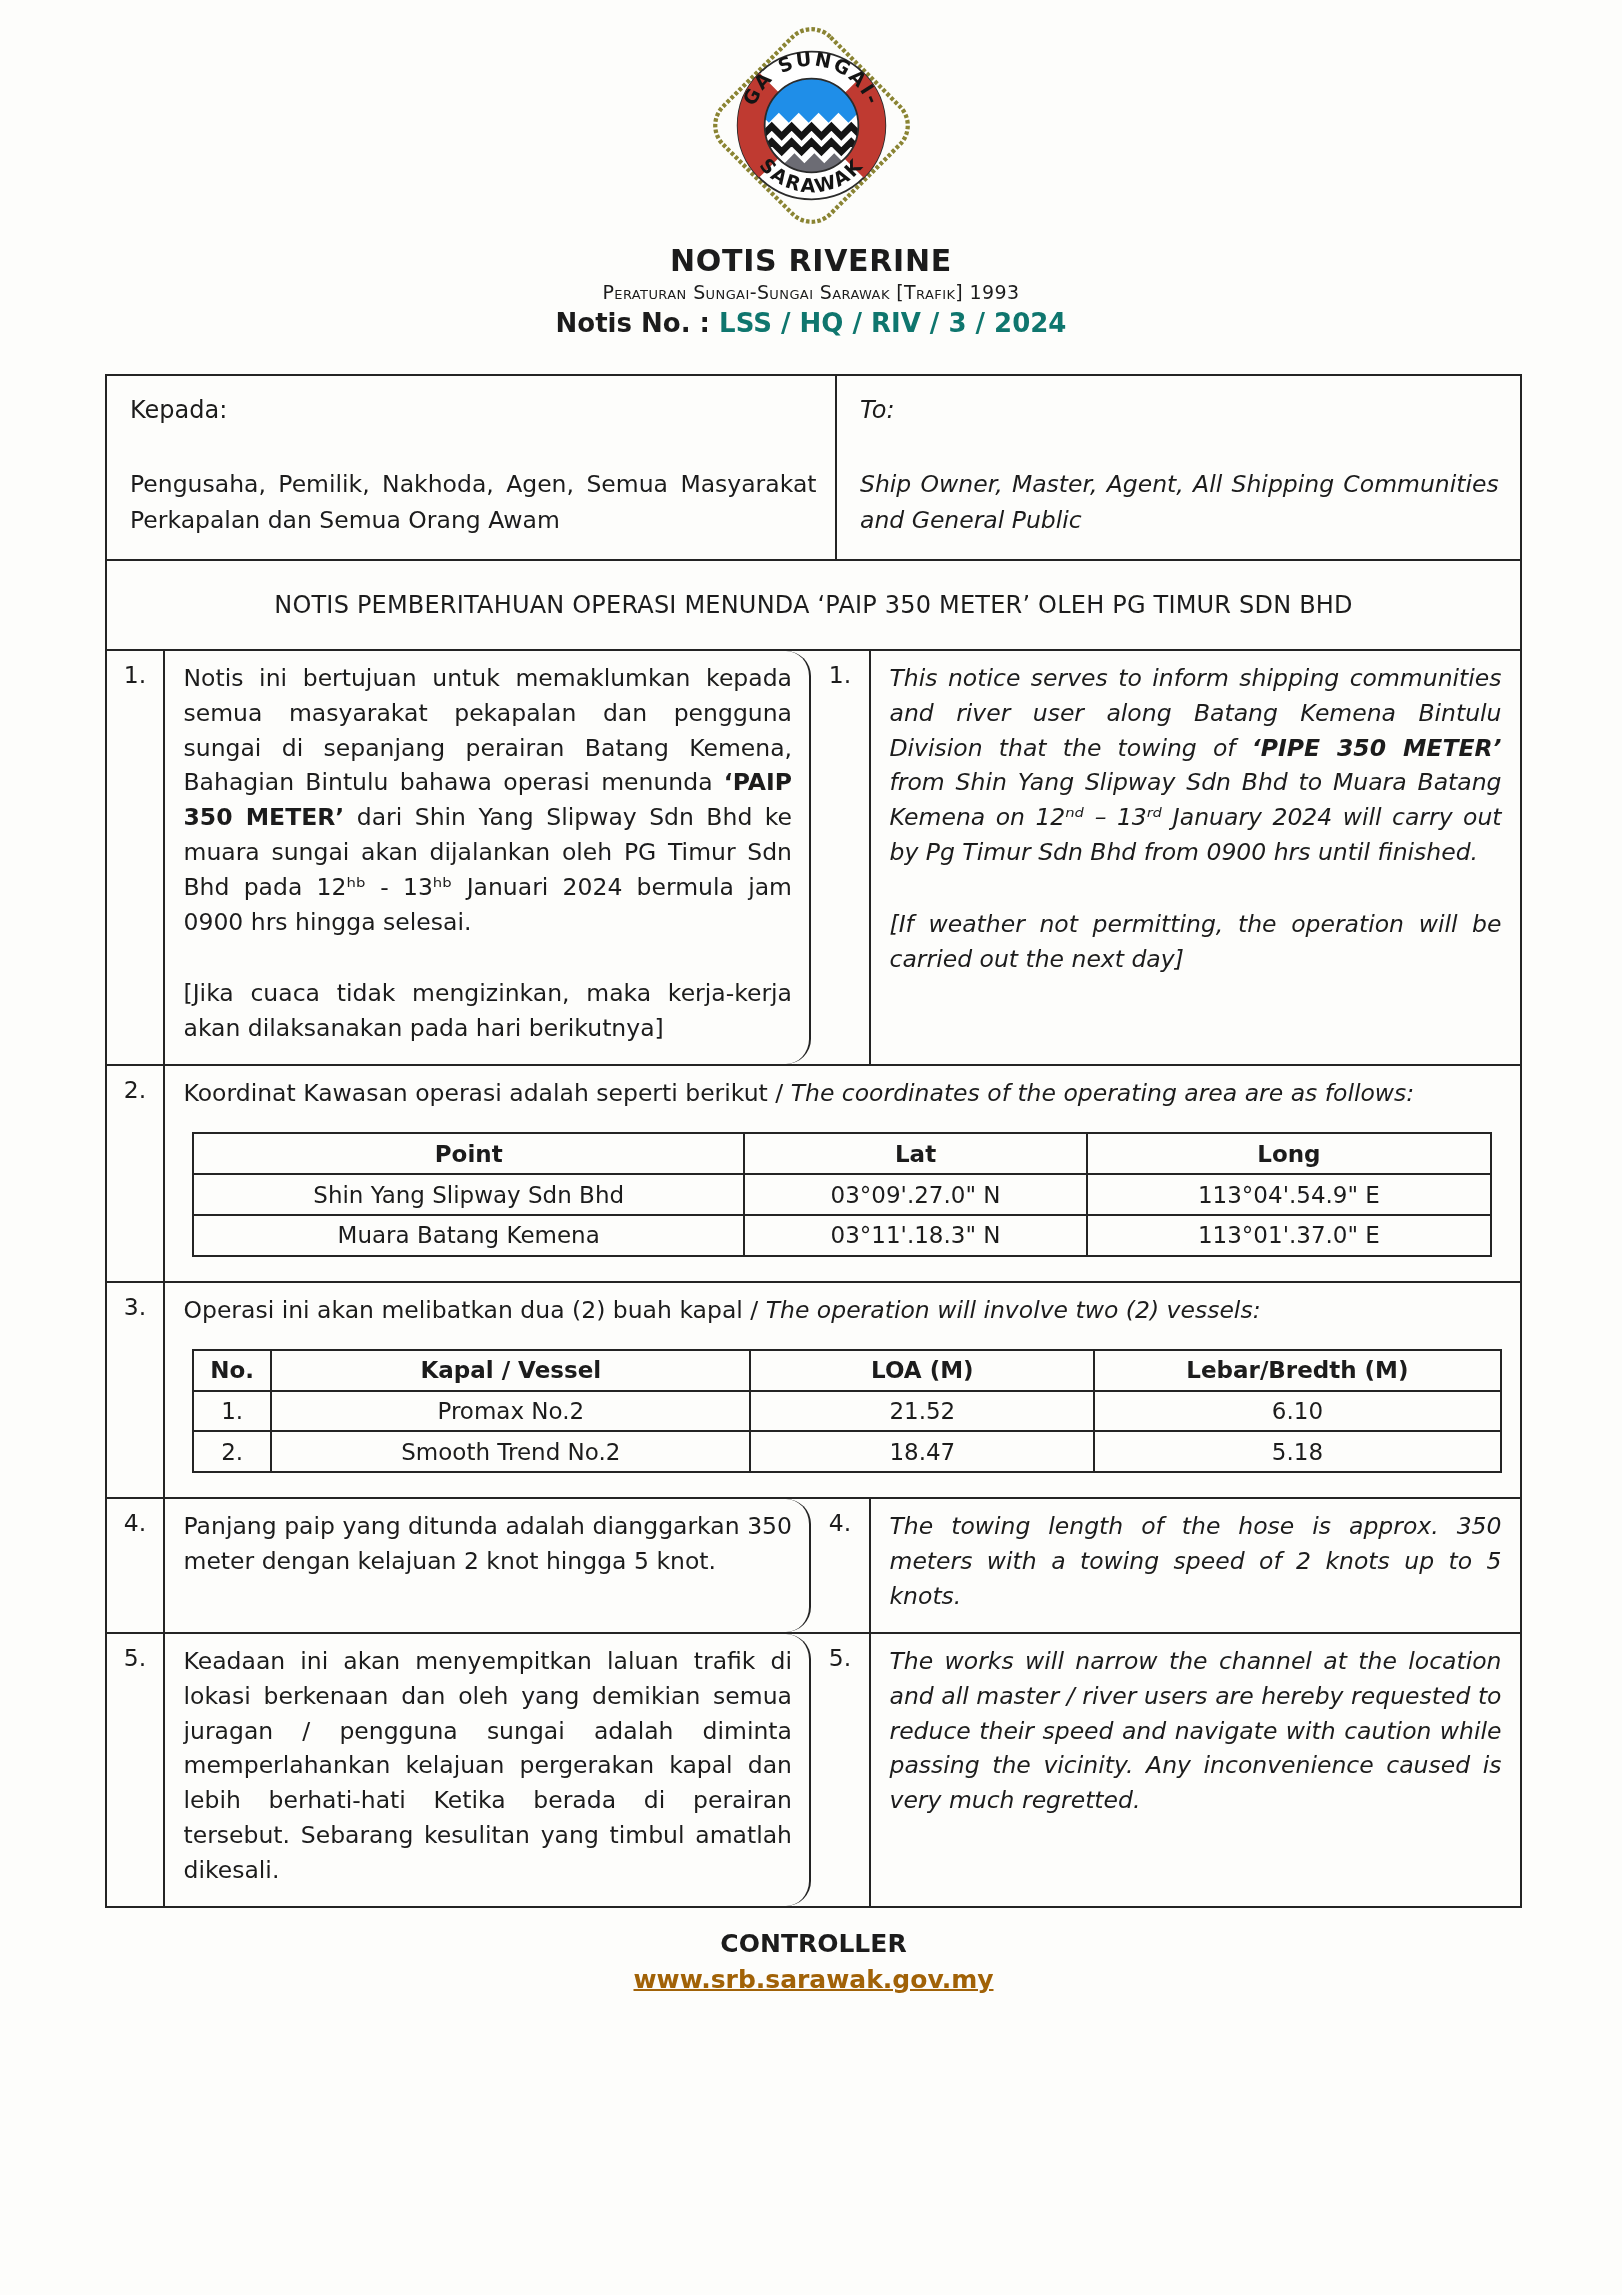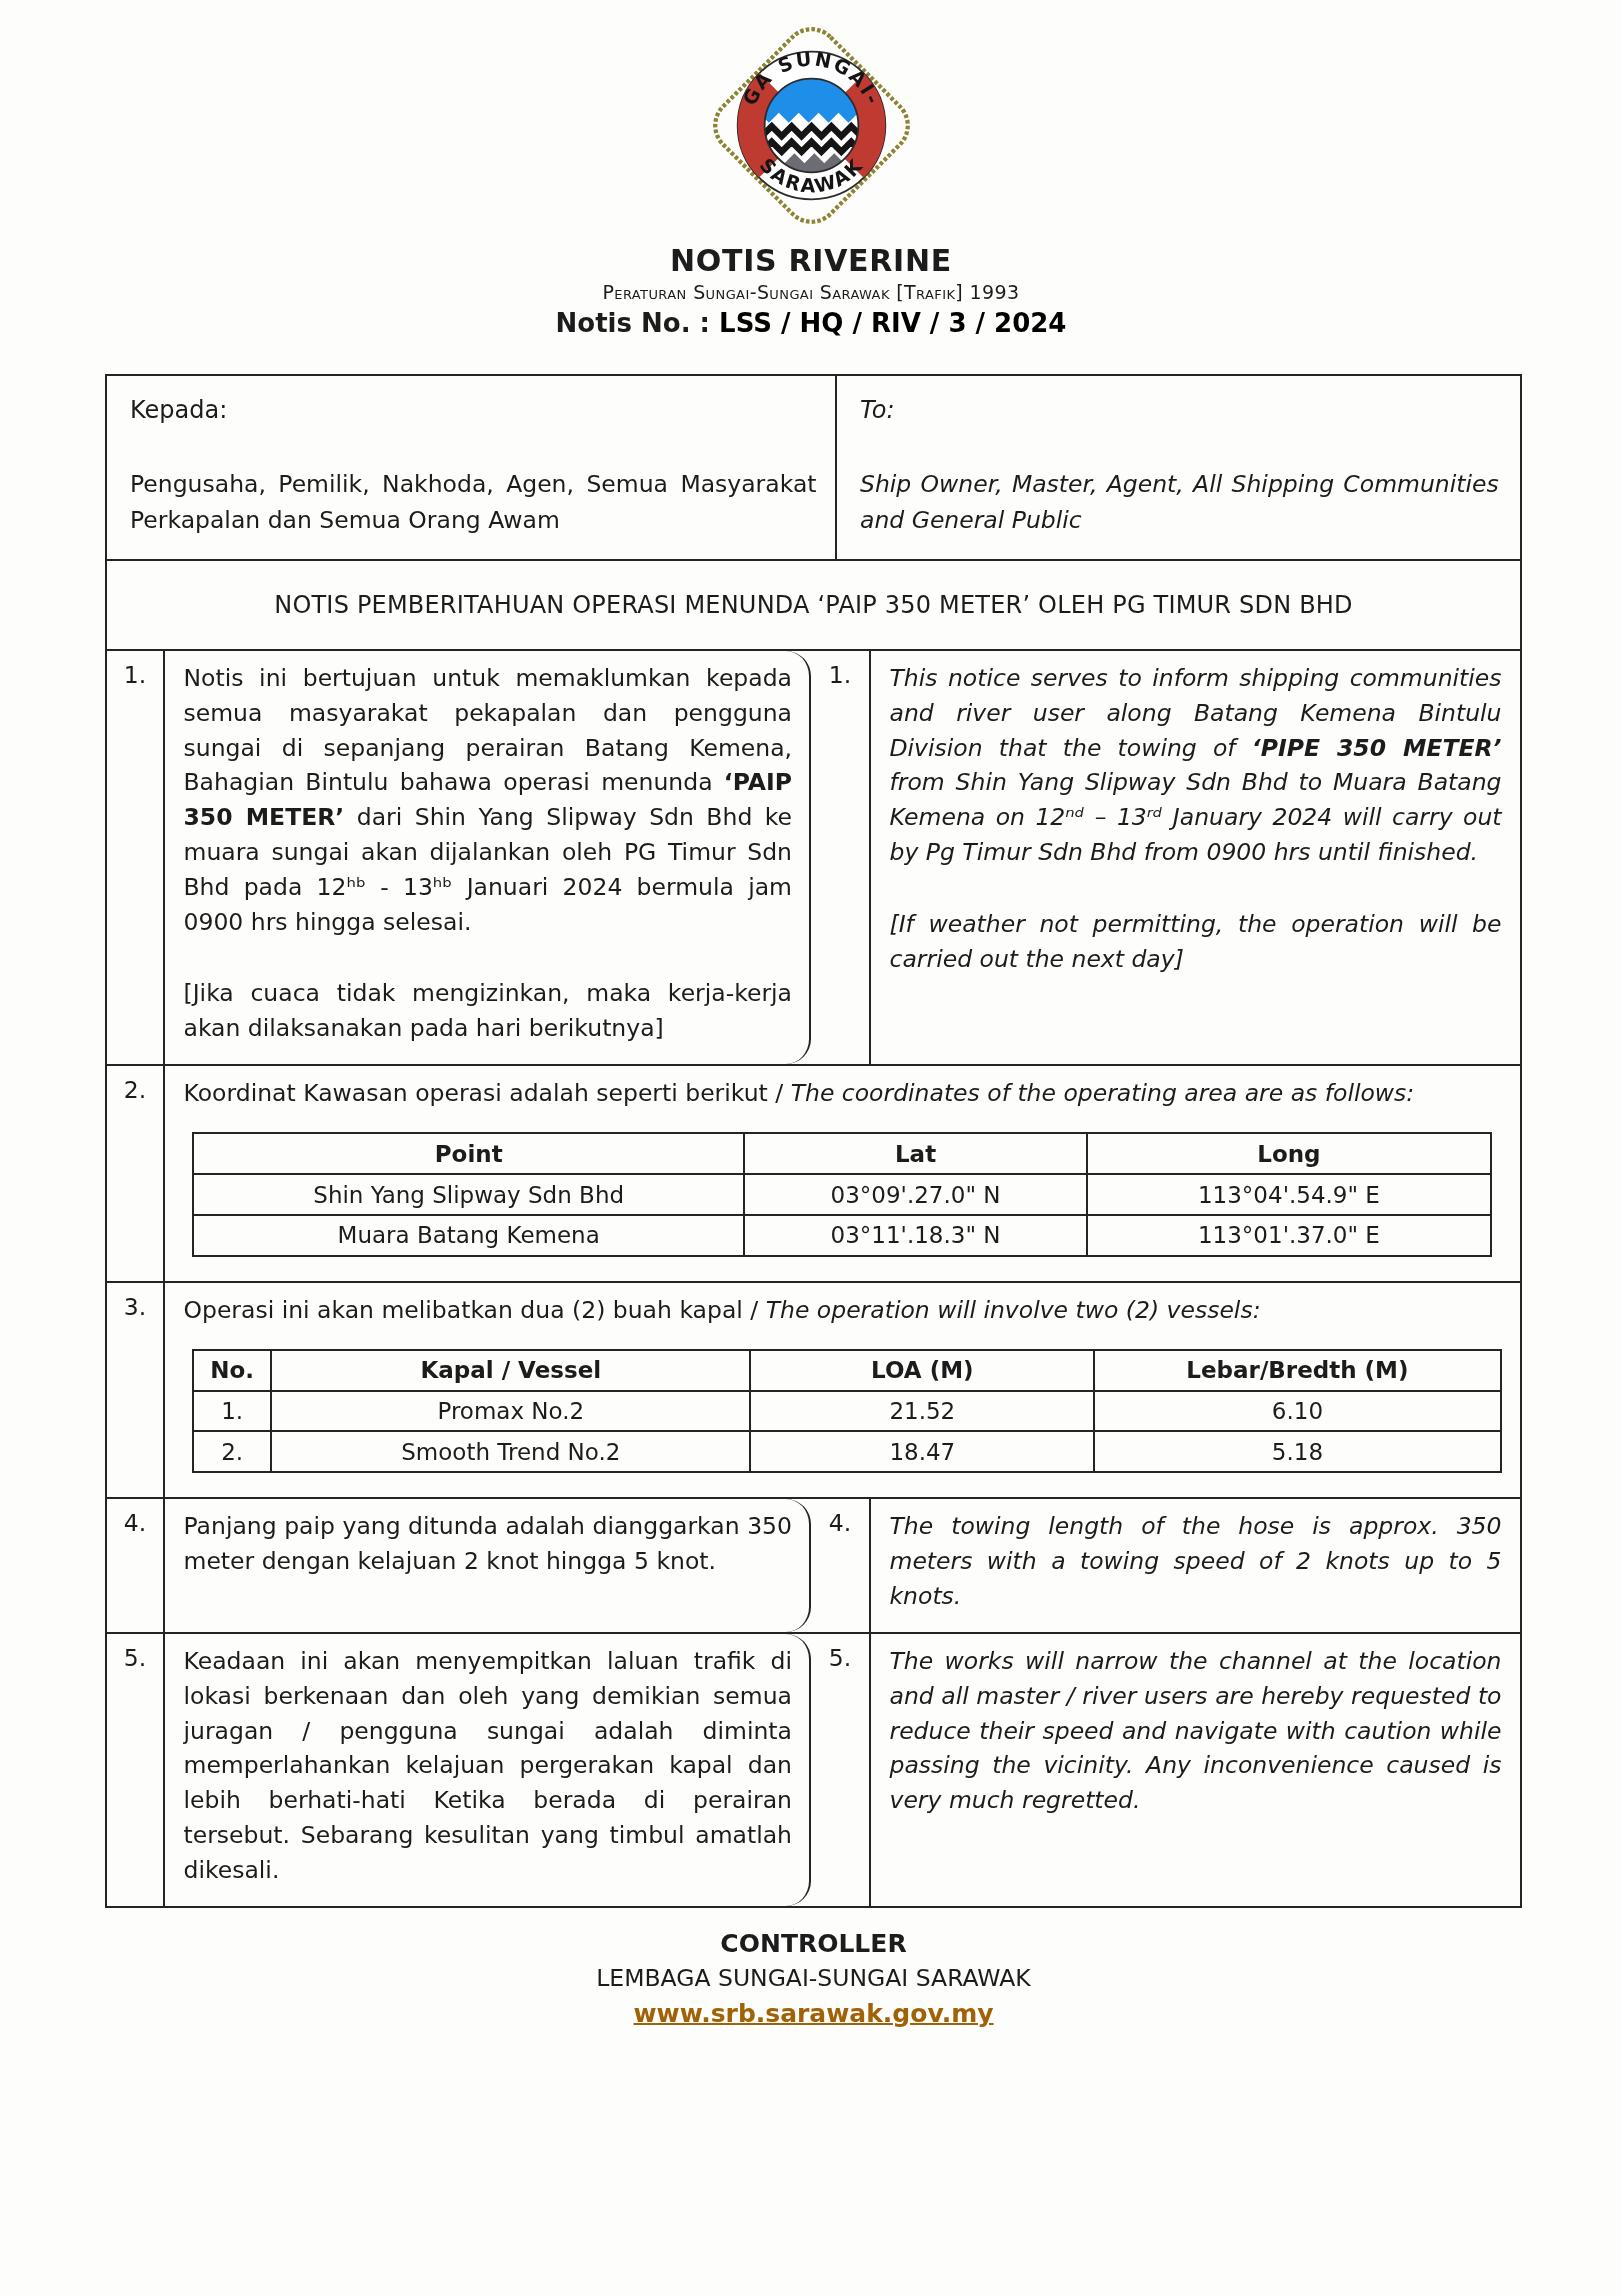--- a/index.html
+++ b/index.html
@@ -5,21 +5,21 @@
   html,body{margin:0;padding:0;background:#ffffff;}
   .page{
     width:1622px;height:2295px;background:#fdfdfb;position:relative;overflow:hidden;
     font-family:"DejaVu Sans","Liberation Sans",sans-serif;color:#1c1c1c;
   }
   .header{padding-top:18.5px;text-align:center;}
   .logo{width:213px;height:213px;display:block;margin:0 auto;}
   .main-title{font-size:30px;font-weight:700;letter-spacing:0.7px;margin:11.4px 0 2.8px 0;}
   .sub-title{font-size:19px;font-weight:400;font-variant:small-caps;letter-spacing:0.4px;}
   .notis-no{font-size:26px;font-weight:700;margin-top:5.7px;}
-  .notis-no .no-value{color:#000000;}
+  .notis-no .no-value{color:#0f766e;}
   
   .doc{margin:36px 0 0 105px;width:1417px;border:2.8px solid #242424;box-sizing:border-box;background:#fdfdfb;}
   .r-addr{display:flex;}
   .addr-my{width:730px;box-sizing:border-box;border-right:2.1px solid #242424;padding:20px 18.5px 21.3px 23px;}
   .addr-en{flex:1;padding:20px 21.3px 21.3px 23px;font-style:italic;}
   .addr-label{font-size:24px;}
   .addr-text{font-size:23.5px;line-height:1.5;text-align:justify;margin-top:43px;}
   .r-title{border-top:2.1px solid #242424;border-bottom:2.1px solid #242424;text-align:center;
            padding:30px 8.5px;font-weight:400;font-size:24px;letter-spacing:0.2px;}
   .r-bi,.r-full{display:flex;border-bottom:2.1px solid #242424;}
@@ -194,18 +194,17 @@
       <div class="c-num2">5.</div>
       <div class="c-en">
         <p class="para">The works will narrow the channel at the location and all master / river users are hereby requested to reduce their speed and navigate with caution while passing the vicinity. Any inconvenience caused is very much regretted.</p>
       </div>
     </div>
 
   </div>
 
   <div class="footer">
     <div class="f-controller">CONTROLLER</div>
-    <div class="f-board">LEMBAGA SUNGAI-SUNGAI SARAWAK</div>
     <a class="f-link">www.srb.sarawak.gov.my</a>
   </div>
 
 </div>
 
 
 </body></html>

